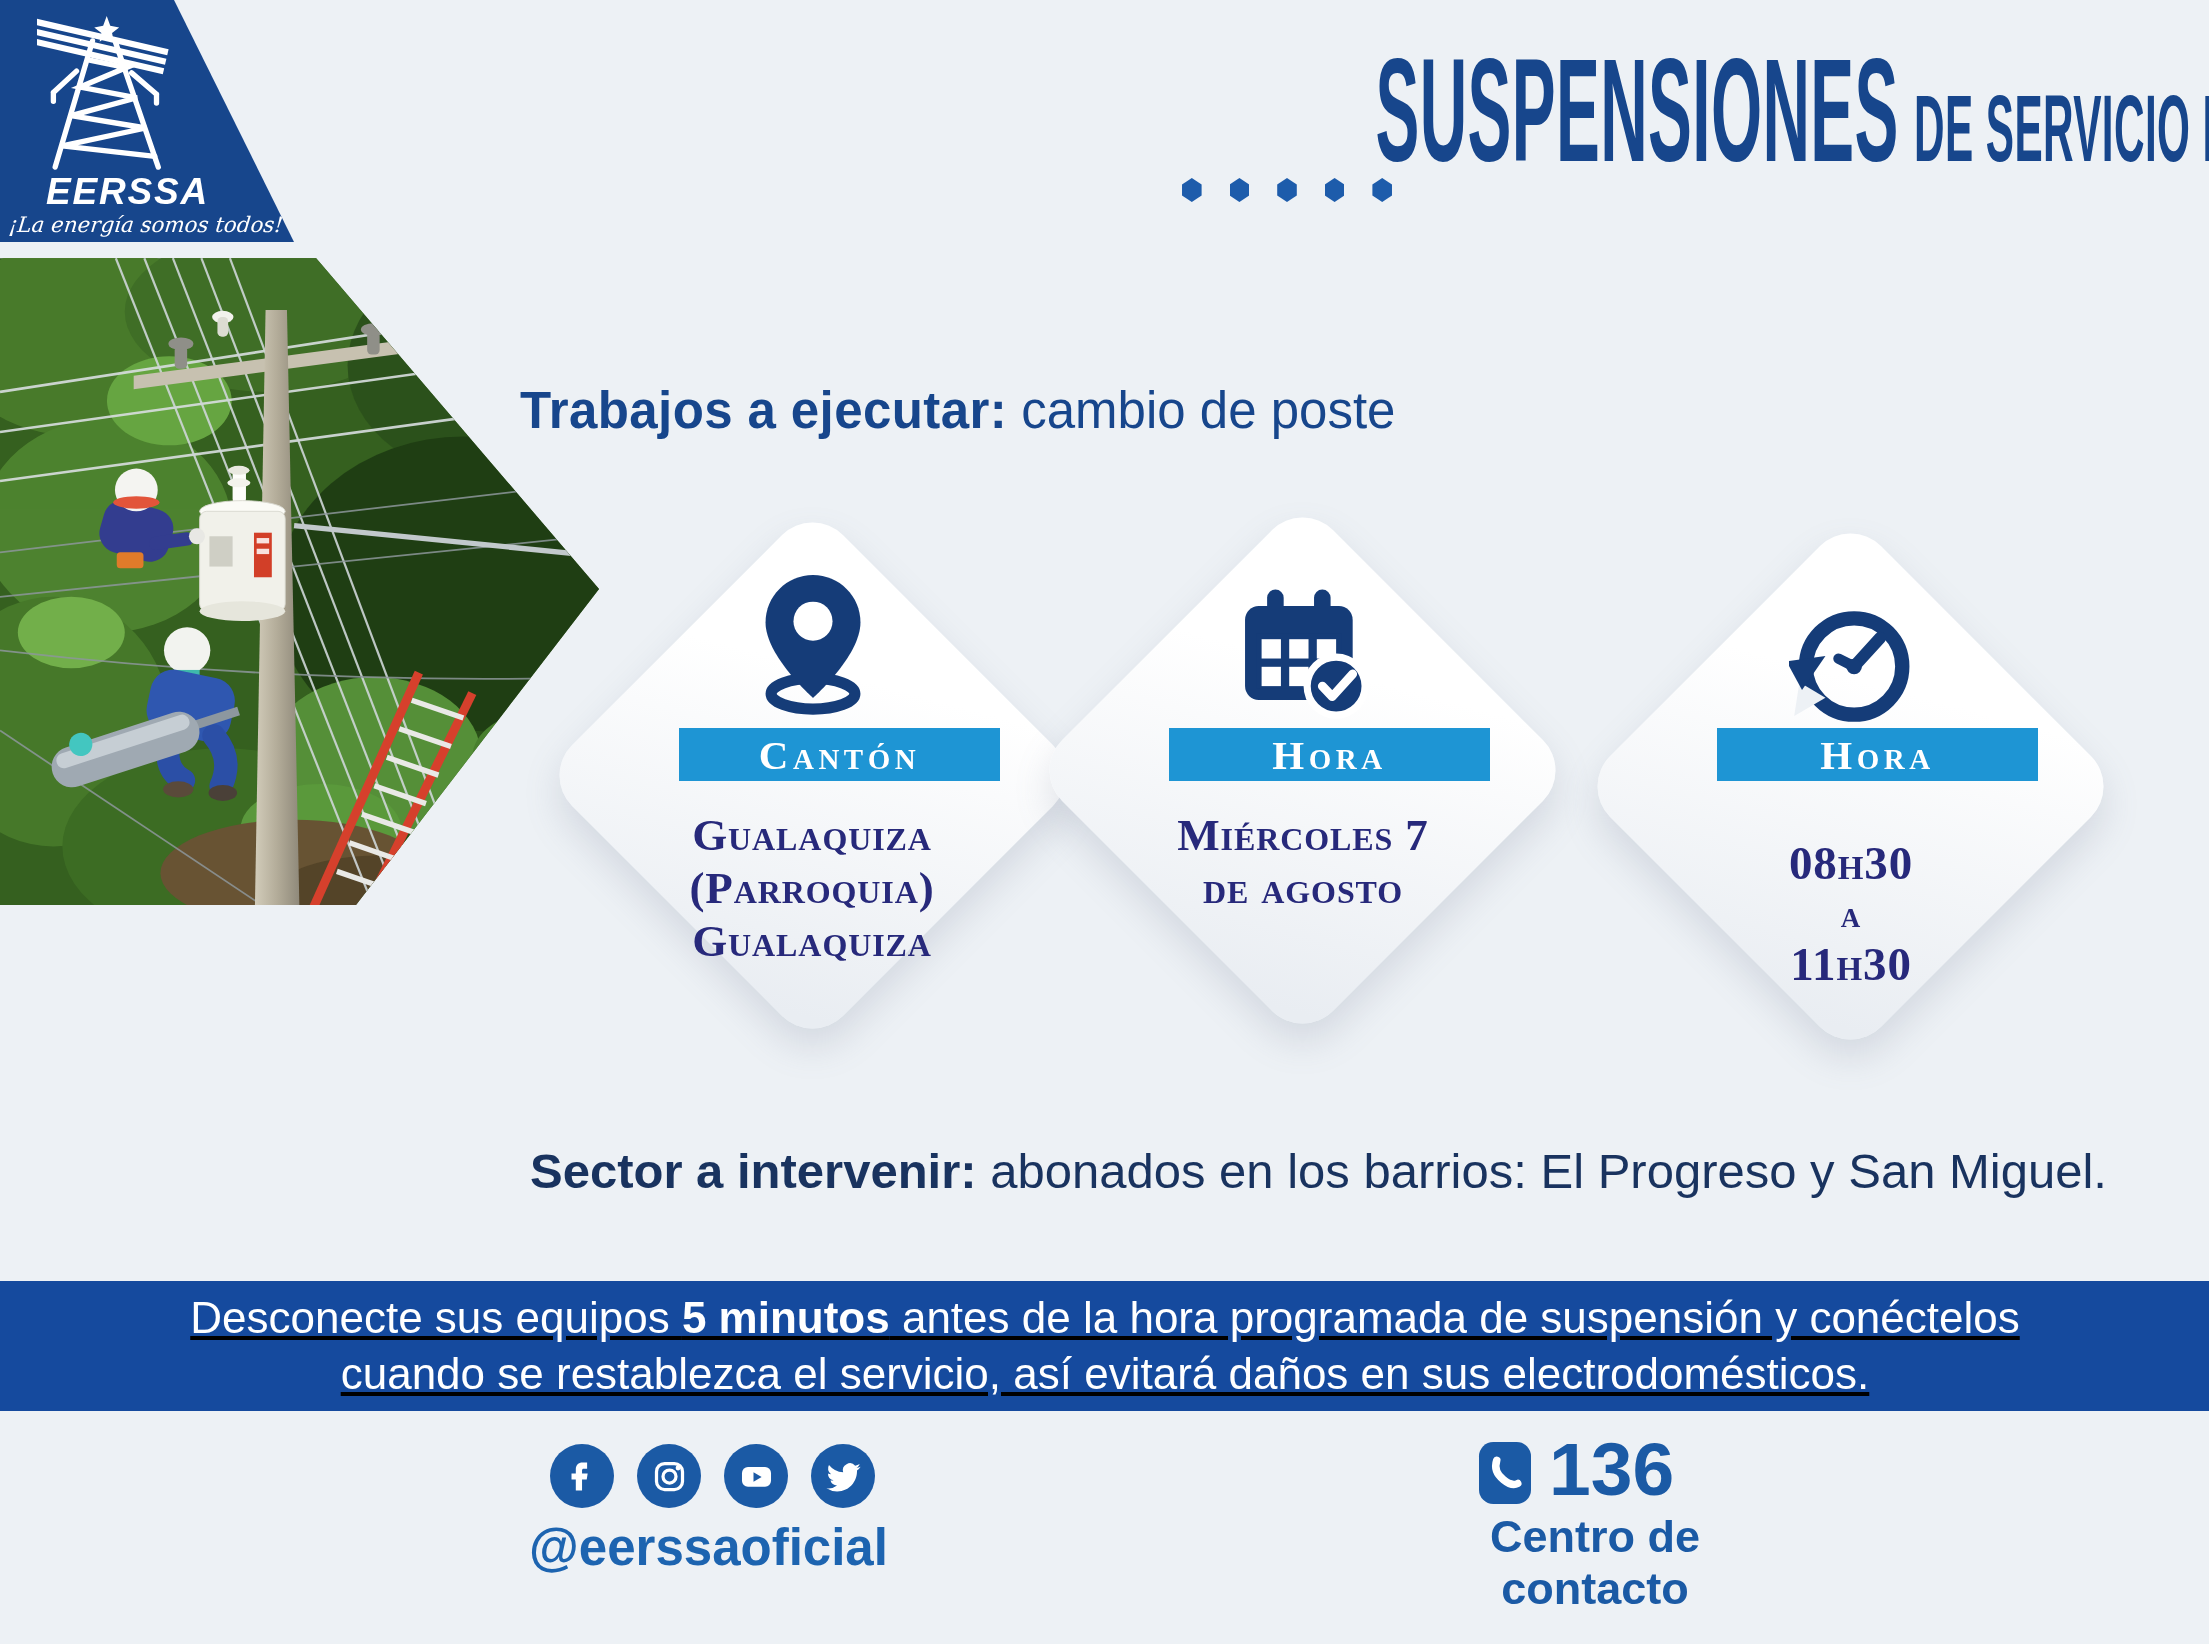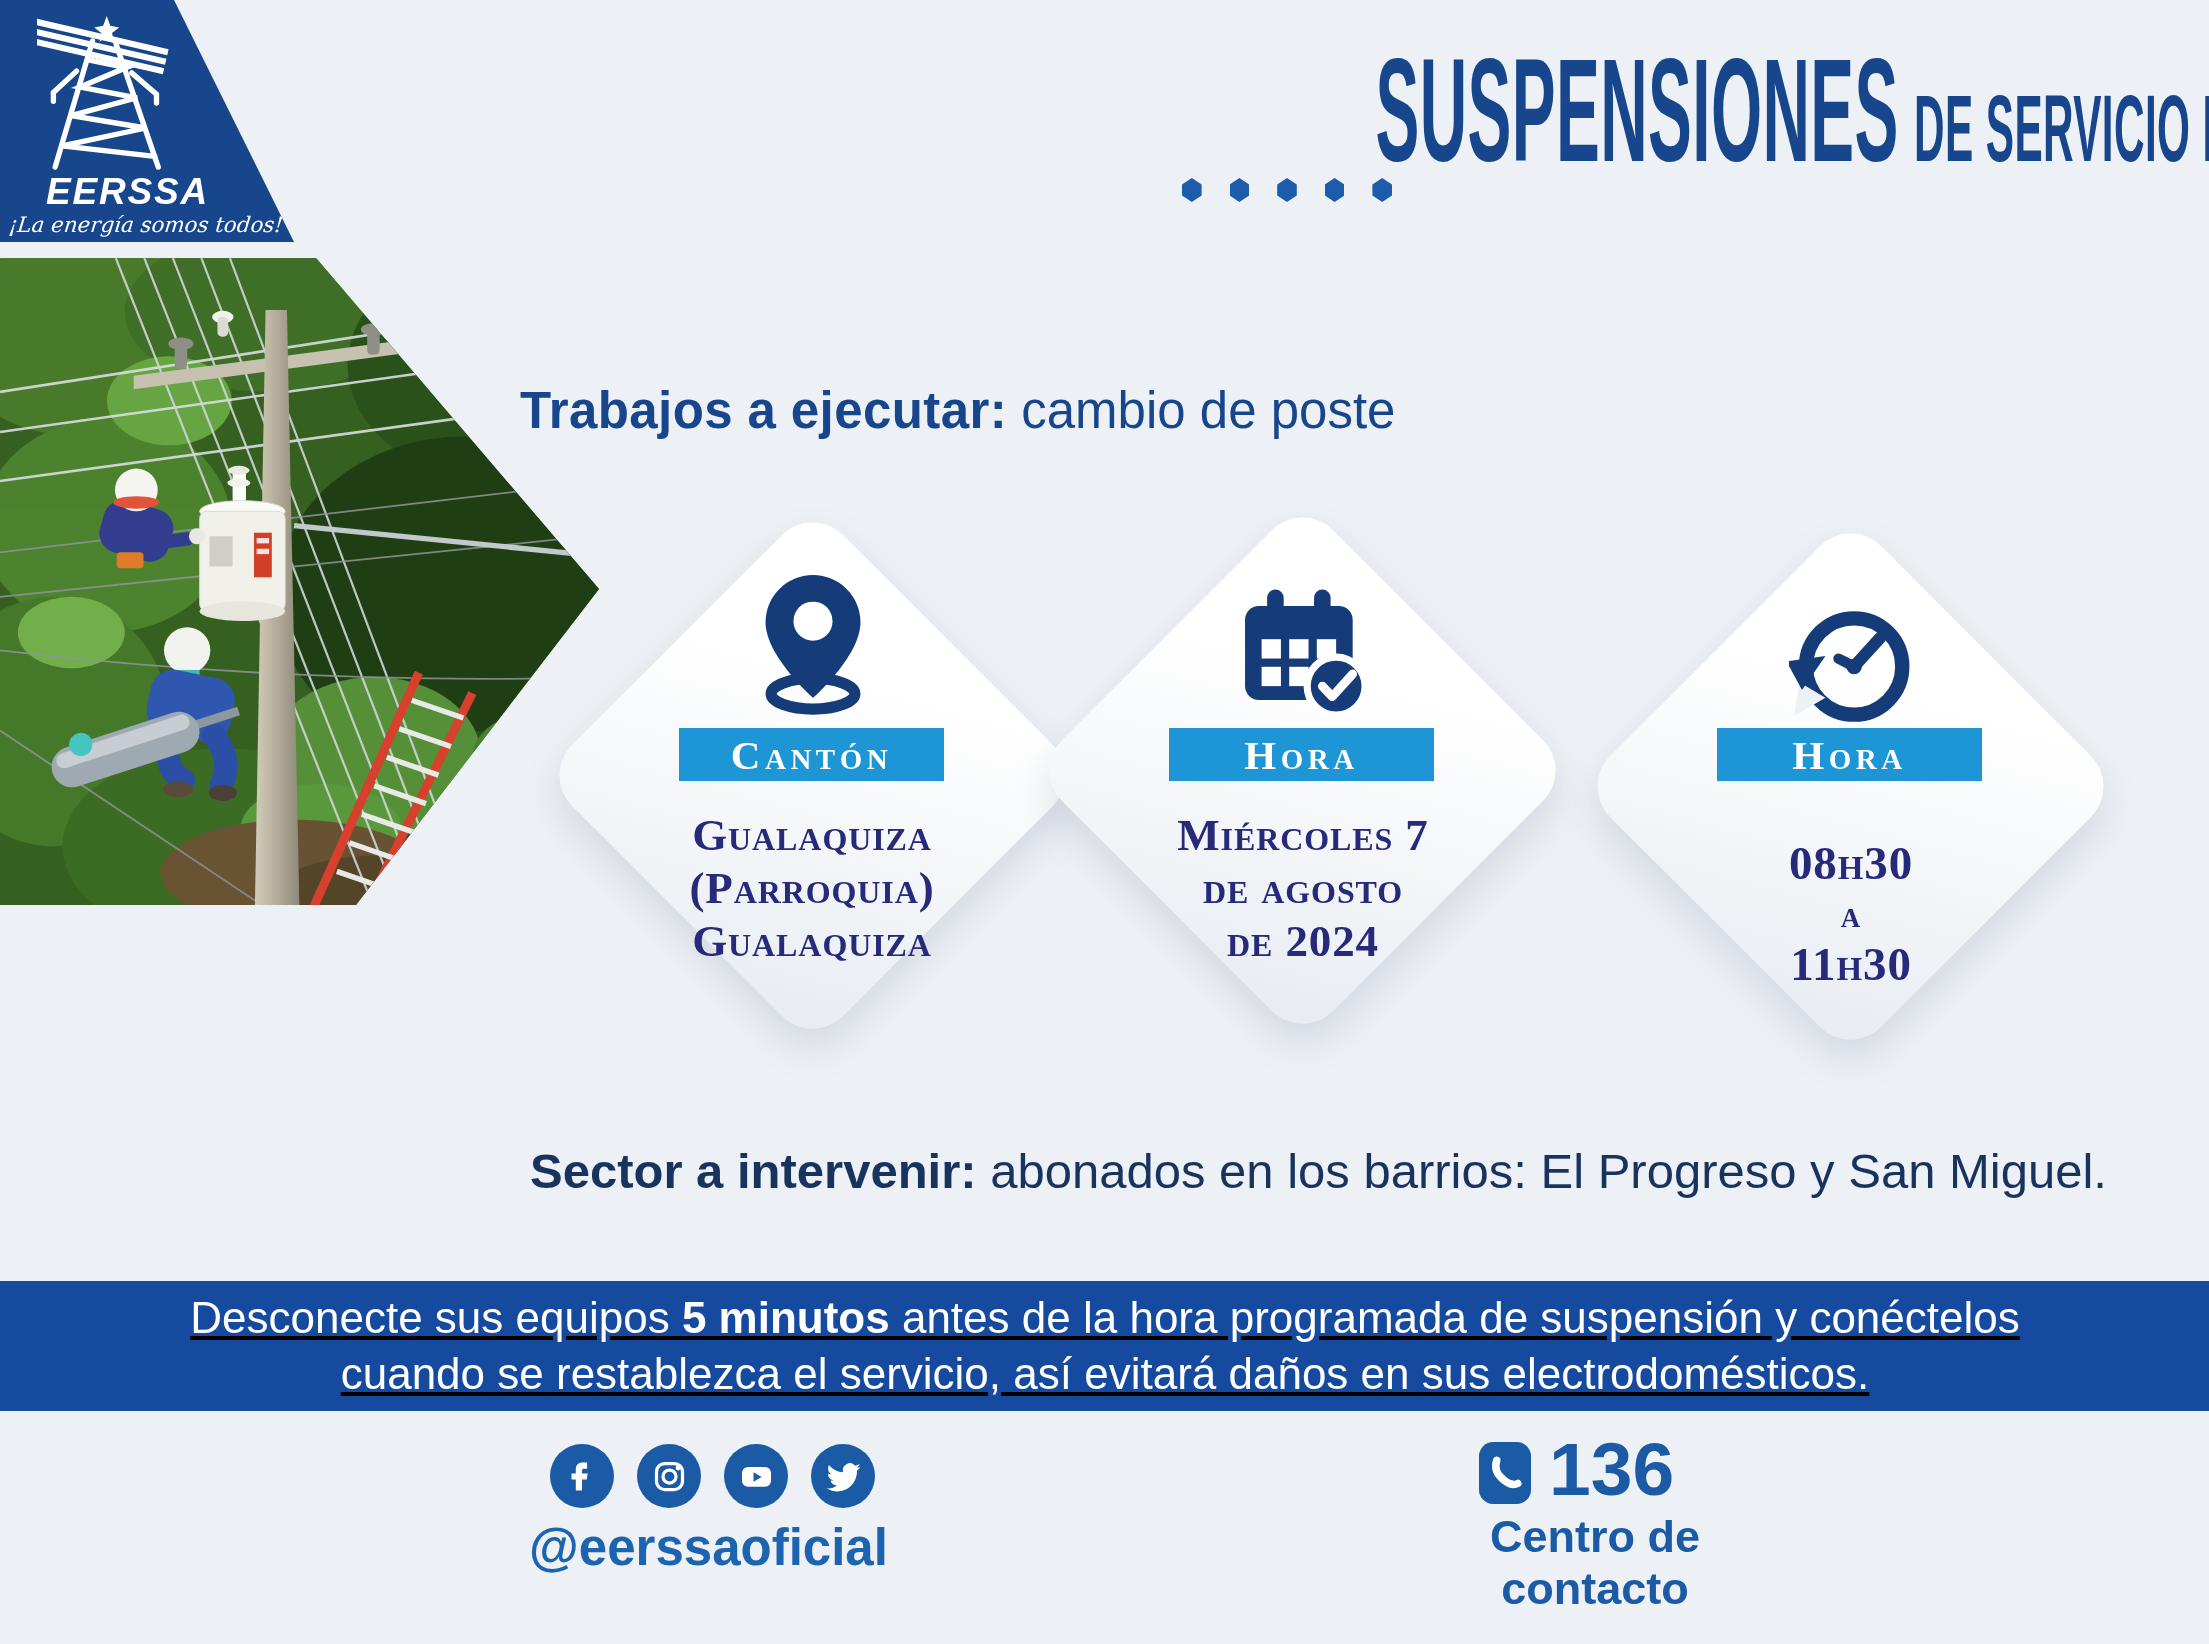--- a/index.html
+++ b/index.html
@@ -35,21 +35,21 @@
          clip-path:polygon(0 0,316px 0,599px 331px,356px 647px,0 647px);}
   
   .workline{position:absolute;left:520px;top:381px;font-size:51px;color:var(--primary,#17468c);white-space:nowrap;}
   .workline b{letter-spacing:0.4px;}
   .sectorline{position:absolute;left:530px;top:1143px;font-size:49px;color:var(--sector,#19335f);white-space:nowrap;}
   
   .diamond{position:absolute;width:383px;height:383px;border-radius:43px;
            background:linear-gradient(150deg,#ffffff 30%,#e9edf2 95%);
            transform:rotate(45deg);box-shadow:12.5px 12.5px 37px rgba(110,122,145,.20);}
   .card-icon{position:absolute;}
-  .chip{position:absolute;width:265px;height:53px;background:var(--chip,#1e95d4);
+  .chip{position:absolute;width:321px;height:53px;background:var(--chip,#1e95d4);
         display:flex;align-items:center;justify-content:center;}
   .chip span{color:#fff;font-family:"Liberation Serif",serif;font-variant:small-caps;
         font-weight:bold;font-size:41px;letter-spacing:4.5px;}
   .cardtext{position:absolute;width:552px;text-align:center;color:var(--cardtext,#27297b);
         font-family:"Liberation Serif",serif;font-variant:small-caps;font-weight:bold;
         font-size:45px;line-height:1.18;letter-spacing:0.9px;}
   
   .band{position:absolute;left:0;top:1281px;width:2210px;height:130px;background:var(--band,#154a9e);
         display:flex;flex-direction:column;align-items:center;justify-content:center;gap:5.3px;text-decoration:underline;}
   .band .l{color:#fff;font-size:44px;white-space:nowrap;}
@@ -257,21 +257,20 @@
       </g>
       <circle cx="37" cy="36" r="10.5" fill="#153c78" stroke="#fff" stroke-width="2.6"></circle>
       <path d="M32 36 l3.6 3.8 L43 31.6" stroke="#fff" stroke-width="3.2" fill="none" stroke-linecap="round" stroke-linejoin="round"></path>
     </svg>
     <div class="chip" style="left:1169px;top:728px;">
       <span>Hora</span>
     </div>
     <div class="cardtext" style="left:1027px;top:809px;">
       <div>Miércoles 7</div>
       <div>de agosto</div>
-      <div>de 2024</div>
     </div>
   </div>
 
   <div>
     <div class="diamond" style="left:1659px;top:595px;"></div>
     <svg class="card-icon" style="left:1789px;top:604px;" width="125" height="125" viewBox="0 0 48 48">
       <circle cx="25" cy="24" r="18.5" fill="none" stroke="#153c78" stroke-width="5.5"></circle>
       <polygon points="14,36 4,30 2,43" fill="#edf1f5"></polygon>
       <polygon points="-1,22 14,20 5,33" fill="#153c78"></polygon>
       <g stroke="#153c78" stroke-linecap="round" fill="none">

